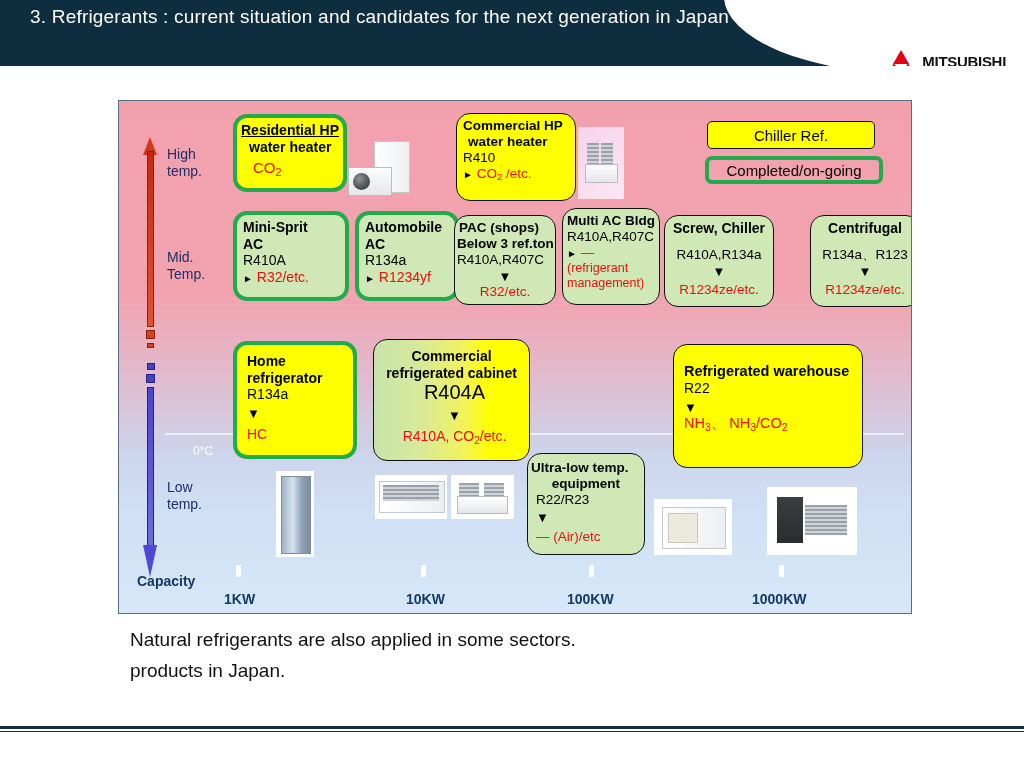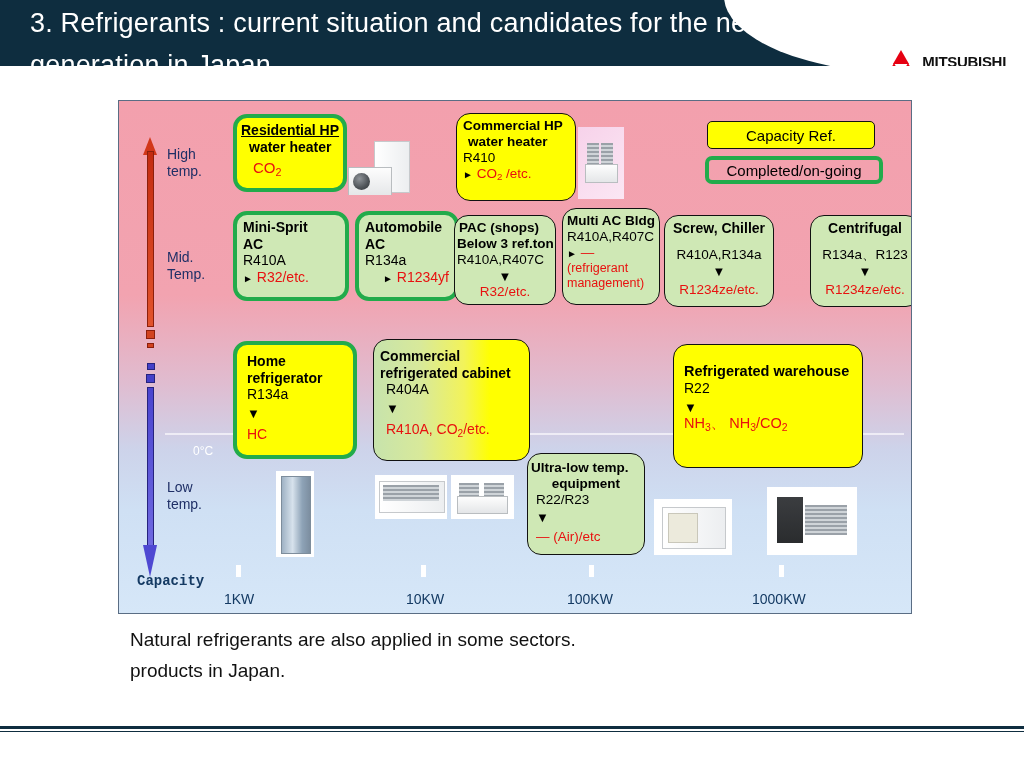--- a/index.html
+++ b/index.html
@@ -13,21 +13,21 @@
     position:absolute;left:0;top:0;width:1024px;height:66px;
     background:#0e2d3f;overflow:hidden;
   }
   #header .swoosh2{
     position:absolute;right:0px;top:-4px;width:300px;height:78px;
     background:#ffffff;
     border-bottom-left-radius:190px 78px;
   }
   #title{
     position:absolute;left:30px;top:2px;width:760px;
-    color:#ffffff;font-size:27px;line-height:42px;
+    color:#ffffff;font-size:19px;line-height:30px;
     letter-spacing:.2px;
   }
   #logo{
     position:absolute;right:18px;top:20px;height:30px;
     display:flex;align-items:flex-end;gap:6px;margin-top:27px;
   }
   #logo .mark{width:30px;height:27px;position:relative;}
   #logo .mark i{
     position:absolute;display:block;width:0;height:0;
     border-left:8px solid transparent;border-right:8px solid transparent;
@@ -64,32 +64,32 @@
   #arrow-dn .shaft{position:absolute;left:4px;top:24px;width:7px;height:160px;
     background:linear-gradient(to bottom,#4a44cf,#6f69e0);border:1px solid #26237e;box-sizing:border-box;}
   #arrow-dn .head{position:absolute;left:0px;top:182px;width:0;height:0;
     border-left:7px solid transparent;border-right:7px solid transparent;border-top:32px solid #4e48d2;}
 
   .axis-lbl{position:absolute;color:#1f2f66;font-size:14px;line-height:17px;white-space:pre;}
   #zero-lbl{position:absolute;color:#ffffff;font-size:12px;}
 
   
   .tick{position:absolute;width:5px;height:12px;background:#ffffff;}
-  .cap-lbl{position:absolute;color:#143a63;font-size:14px;font-weight:normal;white-space:nowrap;}
+  .cap-lbl{position:absolute;color:#143a63;font-size:14px;font-weight:bold;white-space:nowrap;}
   #cap-title{position:absolute;color:#143a63;font-size:14px;font-weight:bold;}
 
   
   .box{position:absolute;box-sizing:border-box;padding:4px 6px;}
   .box .ln{white-space:nowrap;line-height:1.18;}
   .yellow-g{background:#ffff00;border:4px solid #22ab4b;border-radius:14px;}
   .yellow-k{background:#ffff00;border:1px solid #111;border-radius:14px;}
   .green-k{background:#cfe8b5;border:1px solid #111;border-radius:14px;}
   .green-g{background:#cfe8b5;border:4px solid #22ab4b;border-radius:14px;}
   .grad-gy{background:linear-gradient(to right,#c7e3ac 0%,#d8e99a 30%,#f2f35a 58%,#ffff00 75%,#ffff00 100%);
-           border:1px solid #111;border-radius:14px;}
+           border:1px solid #111;border-radius:14px;text-align:center;}
   .t-bold{font-weight:bold;color:#000;}
   .t-norm{color:#000;}
   .t-red{color:#e8110f;}
   .sub{font-size:.72em;vertical-align:-0.25em;}
   .tri{color:#000;font-size:13px;line-height:11px;}
   .arr{color:#000;font-size:10px;}
   .dash{color:#e8110f;}
 
   
   #lg1{position:absolute;left:588px;top:20px;width:166px;height:26px;
@@ -162,21 +162,21 @@
   <div class="axis-lbl" style="left:48px;top:148px;">Mid.
 Temp.</div>
   <div class="axis-lbl" style="left:48px;top:378px;">Low
 temp.</div>
   <div id="zero-lbl" style="left:74px;top:343px;">0°C</div>
 
   <div class="tick" style="left:117px;top:464px;"></div>
   <div class="tick" style="left:302px;top:464px;"></div>
   <div class="tick" style="left:470px;top:464px;"></div>
   <div class="tick" style="left:660px;top:464px;"></div>
-  <div id="cap-title" style="left:18px;top:472px;font-family:Liberation Mono, monospace;">Capacity</div>
+  <div id="cap-title" style="left:18px;top:472px;">Capacity</div>
   <div class="cap-lbl" style="left:105px;top:490px;">1KW</div>
   <div class="cap-lbl" style="left:287px;top:490px;">10KW</div>
   <div class="cap-lbl" style="left:448px;top:490px;">100KW</div>
   <div class="cap-lbl" style="left:633px;top:490px;">1000KW</div>
 
   <div class="imgbox" style="left:227px;top:36px;width:68px;height:58px;background:transparent;">
     <div class="ph panel" style="left:28px;top:4px;width:34px;height:50px;"></div>
     <div class="ph ou-body" style="left:2px;top:30px;width:42px;height:28px;"></div>
     <div class="ph fan" style="left:7px;top:36px;width:17px;height:17px;"></div>
   </div>
@@ -205,21 +205,21 @@
   <div class="imgbox" style="left:535px;top:398px;width:78px;height:56px;">
     <div class="ph panel" style="left:8px;top:8px;width:62px;height:40px;"></div>
     <div class="ph" style="left:14px;top:14px;width:28px;height:28px;background:#eceadc;border:1px solid #c9c7ba;"></div>
   </div>
 
   <div class="imgbox" style="left:648px;top:386px;width:90px;height:68px;">
     <div class="ph darkbody" style="left:10px;top:10px;width:26px;height:46px;"></div>
     <div class="ph grill" style="left:38px;top:18px;width:42px;height:30px;"></div>
   </div>
 
-  <div id="lg1">Capacity Ref.</div>
+  <div id="lg1">Chiller Ref.</div>
   <div id="lg2">Completed/on-going</div>
 
   <div class="box yellow-g" style="left:114px;top:13px;width:114px;height:78px;">
     <div class="ln t-bold" style="font-size:14px;margin-left:-2px;text-decoration:underline;">Residential HP</div>
     <div class="ln t-bold" style="font-size:14px;margin-left:6px;">water heater</div>
     <div class="ln t-red" style="font-size:15px;margin-left:10px;margin-top:4px;">CO<span class="sub">2</span></div>
   </div>
 
   <div class="box yellow-k" style="left:337px;top:12px;width:120px;height:88px;">
     <div class="ln t-bold" style="font-size:13.5px;">Commercial HP</div>
@@ -232,21 +232,21 @@
     <div class="ln t-bold" style="font-size:14px;">Mini-Sprit</div>
     <div class="ln t-bold" style="font-size:14px;">AC</div>
     <div class="ln t-norm" style="font-size:14px;">R410A</div>
     <div class="ln t-red" style="font-size:14px;"><span class="arr">►</span> <span>R32/etc.</span></div>
   </div>
 
   <div class="box green-g" style="left:236px;top:110px;width:104px;height:90px;">
     <div class="ln t-bold" style="font-size:14px;">Automobile</div>
     <div class="ln t-bold" style="font-size:14px;">AC</div>
     <div class="ln t-norm" style="font-size:14px;">R134a</div>
-    <div class="ln t-red" style="font-size:14px;text-align:right;"><span class="arr">►</span> <span>R1234yf</span></div>
+    <div class="ln t-red" style="font-size:14px;"><span class="arr">►</span> <span>R1234yf</span></div>
   </div>
 
   <div class="box green-k" style="left:335px;top:114px;width:102px;height:90px;">
     <div class="ln t-bold" style="font-size:13.5px;margin-left:-2px;">PAC (shops)</div>
     <div class="ln t-bold" style="font-size:13.5px;margin-left:-4px;">Below 3 ref.ton</div>
     <div class="ln t-norm" style="font-size:13.5px;margin-left:-4px;">R410A,R407C</div>
     <div class="ln tri" style="text-align:center;margin-top:1px;">▼</div>
     <div class="ln t-red" style="font-size:13.5px;text-align:center;">R32/etc.</div>
   </div>
 
@@ -276,21 +276,21 @@
     <div class="ln t-bold" style="font-size:14px;margin-left:4px;">Home</div>
     <div class="ln t-bold" style="font-size:14px;margin-left:4px;">refrigerator</div>
     <div class="ln t-norm" style="font-size:14px;margin-left:4px;">R134a</div>
     <div class="ln tri" style="margin-left:4px;margin-top:3px;">▼</div>
     <div class="ln t-red" style="font-size:14px;margin-left:4px;margin-top:5px;">HC</div>
   </div>
 
   <div class="box grad-gy" style="left:254px;top:238px;width:157px;height:122px;padding-top:8px;">
     <div class="ln t-bold" style="font-size:14px;">Commercial</div>
     <div class="ln t-bold" style="font-size:14px;">refrigerated cabinet</div>
-    <div class="ln t-norm" style="font-size:14px;margin-left:6px;">R404A</div>
+    <div class="ln t-norm" style="font-size:20px;margin-left:6px;">R404A</div>
     <div class="ln tri" style="margin-left:6px;margin-top:3px;">▼</div>
     <div class="ln t-red" style="font-size:14px;margin-left:6px;margin-top:5px;">R410A, CO<span class="sub">2</span>/etc.</div>
   </div>
 
   <div class="box green-k" style="left:408px;top:352px;width:118px;height:102px;padding-top:6px;">
     <div class="ln t-bold" style="font-size:13.5px;margin-left:-3px;">Ultra-low temp.</div>
     <div class="ln t-bold" style="font-size:13.5px;text-align:center;">equipment</div>
     <div class="ln t-norm" style="font-size:13.5px;margin-left:2px;">R22/R23</div>
     <div class="ln tri" style="margin-left:2px;margin-top:2px;">▼</div>
     <div class="ln t-red" style="font-size:13.5px;margin-left:2px;margin-top:4px;">—  (Air)/etc</div>

